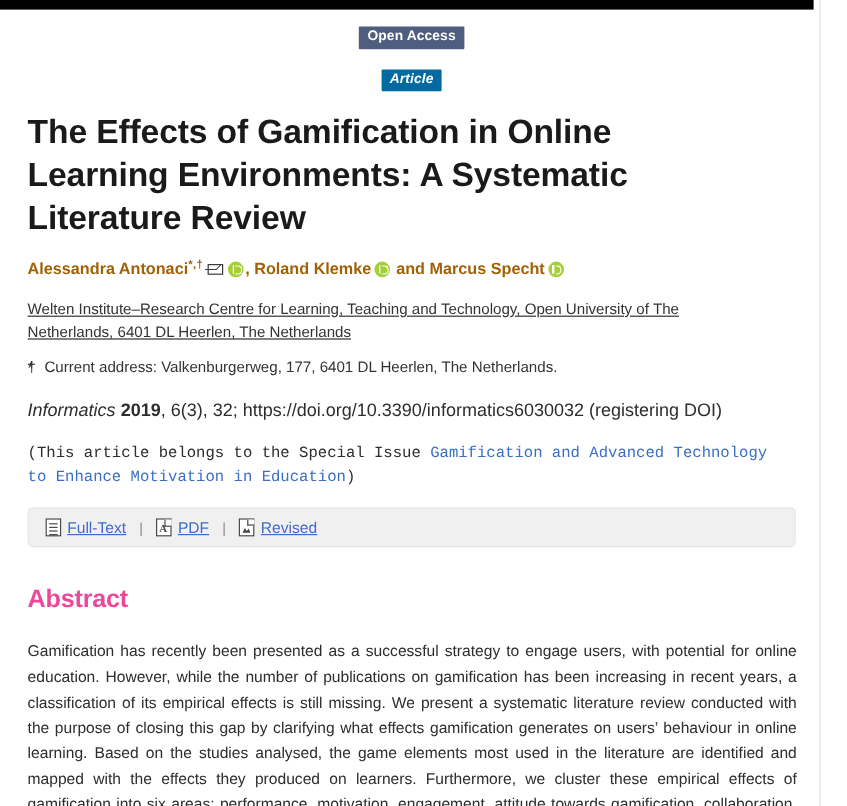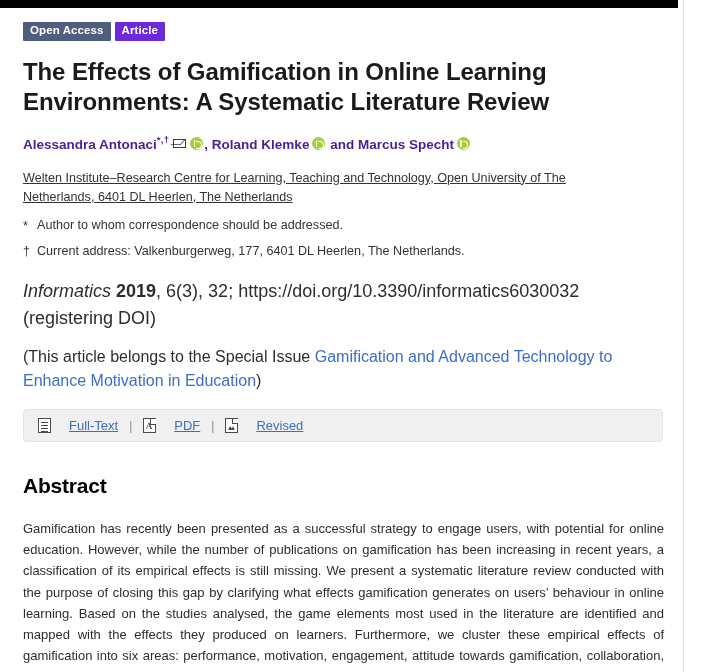--- a/index.html
+++ b/index.html
@@ -30,52 +30,53 @@
     position: absolute;
     top: 8px; left: 0;
     width: 683px; height: 664px;
     padding: 14px 20px 0 23px;
   }
 
   
   .badges {
     display: flex;
     align-items: center;
-    gap: 4px;
+    gap: 17px;
     margin: 0 0 16px 0;
+    flex-direction: column;
   }
   .badge {
     display: inline-block;
     font-size: 11.5px;
     font-weight: bold;
     color: #ffffff;
     padding: 3px 7px 4px 7px;
     line-height: 1;
     letter-spacing: .1px;
     border-radius: 1px;
   }
   .badge-open { background: #4f5d7e; }
-  .badge-type { background: #6d28d9; }
+  .badge-type { background: #0369a1; font-style: italic; }
 
   
   .title {
-    font-size: 24px;
+    font-size: 28px;
     font-weight: bold;
     line-height: 1.28;
     color: #1a1a1a;
     margin: 0 0 15px 0;
     letter-spacing: -0.1px;
     max-width: 560px;
   }
 
   
   .authors {
     font-size: 13.5px;
     font-weight: bold;
-    color: #4c1d95;
+    color: #a16207;
     line-height: 1.5;
     margin: 0 0 14px 0;
   }
   .authors sup {
     font-size: 9.5px;
     font-weight: bold;
     vertical-align: super;
     letter-spacing: .3px;
   }
   .orcid {
@@ -142,40 +143,41 @@
   }
   .note .mark {
     position: absolute;
     left: 0; top: 0;
     font-size: 12.6px;
   }
   .note .mark.star { top: 1px; }
 
   
   .citation {
-    font-size: 18px;
+    font-size: 15px;
     color: #2d2d2d;
     margin: 17px 0 13px 0;
     line-height: 1.5;
   }
   .citation .jname { font-style: italic; }
   .citation .year { font-weight: bold; }
   .dates {
     font-size: 12.4px;
     font-style: italic;
     color: #2d2d2d;
     margin: 0 0 13px 0;
     line-height: 1.5;
   }
   .special {
-    font-size: 16px;
+    font-size: 13px;
     color: #2d2d2d;
     line-height: 1.52;
     margin: 0 0 16px 0;
     max-width: 630px;
+    font-family: Liberation Mono, monospace;
   }
   a.link {
     color: #3b6ec4;
     text-decoration: none;
   }
 
   
   .downloads {
     background: #f0f0f0;
     border: 1px solid #e4e4e4;
@@ -184,21 +186,21 @@
     width: 640px;
     display: flex;
     align-items: center;
     padding: 0 0 0 14px;
     margin: 0 0 32px 0;
     font-size: 13px;
   }
   .dl-item {
     display: flex;
     align-items: center;
-    gap: 18px;
+    gap: 5px;
     color: #3b6ec4;
     text-decoration: underline;
   }
   .dl-item .lbl { color: #3b6ec4; font-size: 13px; }
   .dl-meta {
     color: #3a3a3a;
     font-size: 10.5px;
     margin-left: 4px;
   }
   .sep {
@@ -256,21 +258,21 @@
     width: 4.5px; height: 4.5px;
     background: #ffffff;
     border-left: 1.1px solid #4a4a4a;
     border-bottom: 1.1px solid #4a4a4a;
   }
 
   
   .abstract-h {
     font-size: 21px;
     font-weight: bold;
-    color: #000000;
+    color: #ec4899;
     margin: 0 0 20px 0;
     letter-spacing: -0.2px;
   }
   .abstract-body {
     font-size: 13px;
     line-height: 1.62;
     color: #2d2d2d;
     text-align: justify;
     width: 641px;
     margin: 0;
@@ -295,21 +297,20 @@
     <span>Alessandra Antonaci</span><sup>*,†</sup><span class="mail-icon"></span><span class="orcid"></span><span>,</span>
     <span>Roland Klemke</span><span class="orcid"></span>
     <span>and</span>
     <span>Marcus Specht</span><span class="orcid"></span>
   </div>
 
   <p class="affil">Welten Institute–Research Centre for Learning, Teaching and Technology, Open University of The Netherlands, 6401 DL Heerlen, The Netherlands</p>
 
   <p class="note">
     <span class="mark star">*</span>
-    <span>Author to whom correspondence should be addressed.</span>
   </p>
 
   <p class="note">
     <span class="mark">†</span>
     <span>Current address: Valkenburgerweg, 177, 6401 DL Heerlen, The Netherlands.</span>
   </p>
 
   <p class="citation">
     <span class="jname">Informatics</span>
     <span class="year">2019</span><span>, 6(3), 32; </span><span>https://doi.org/10.3390/informatics6030032</span><span> (registering DOI)</span>

